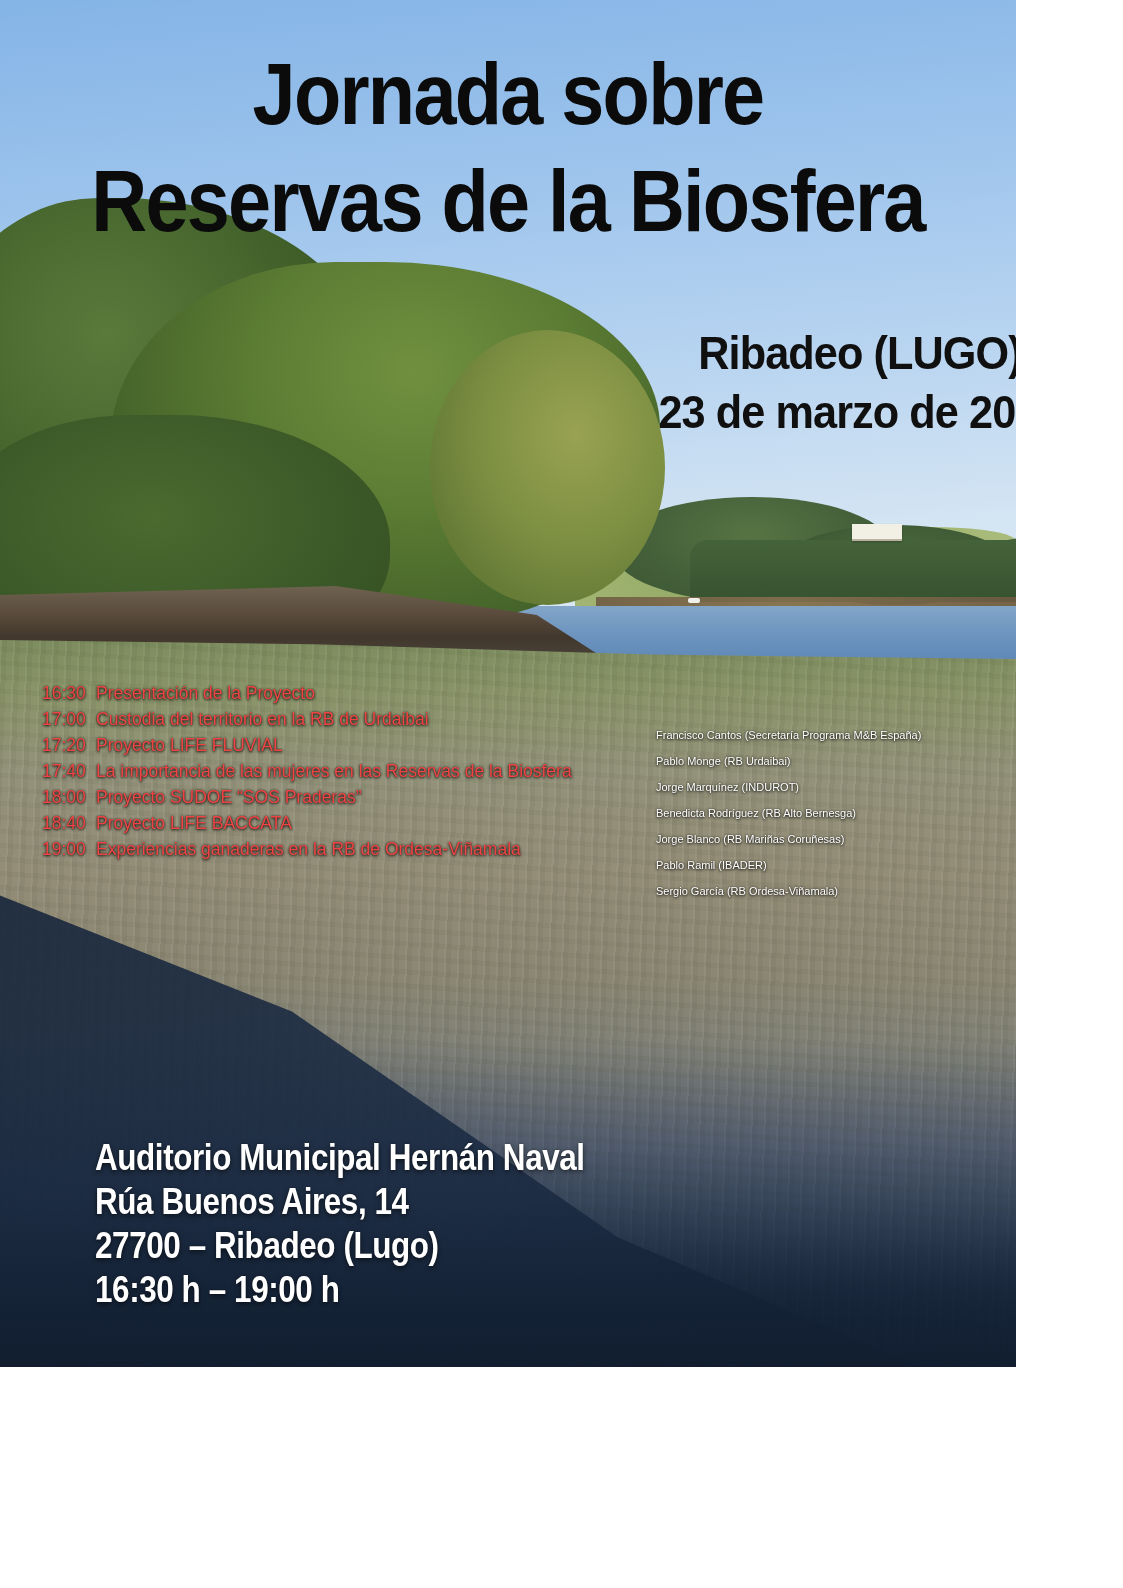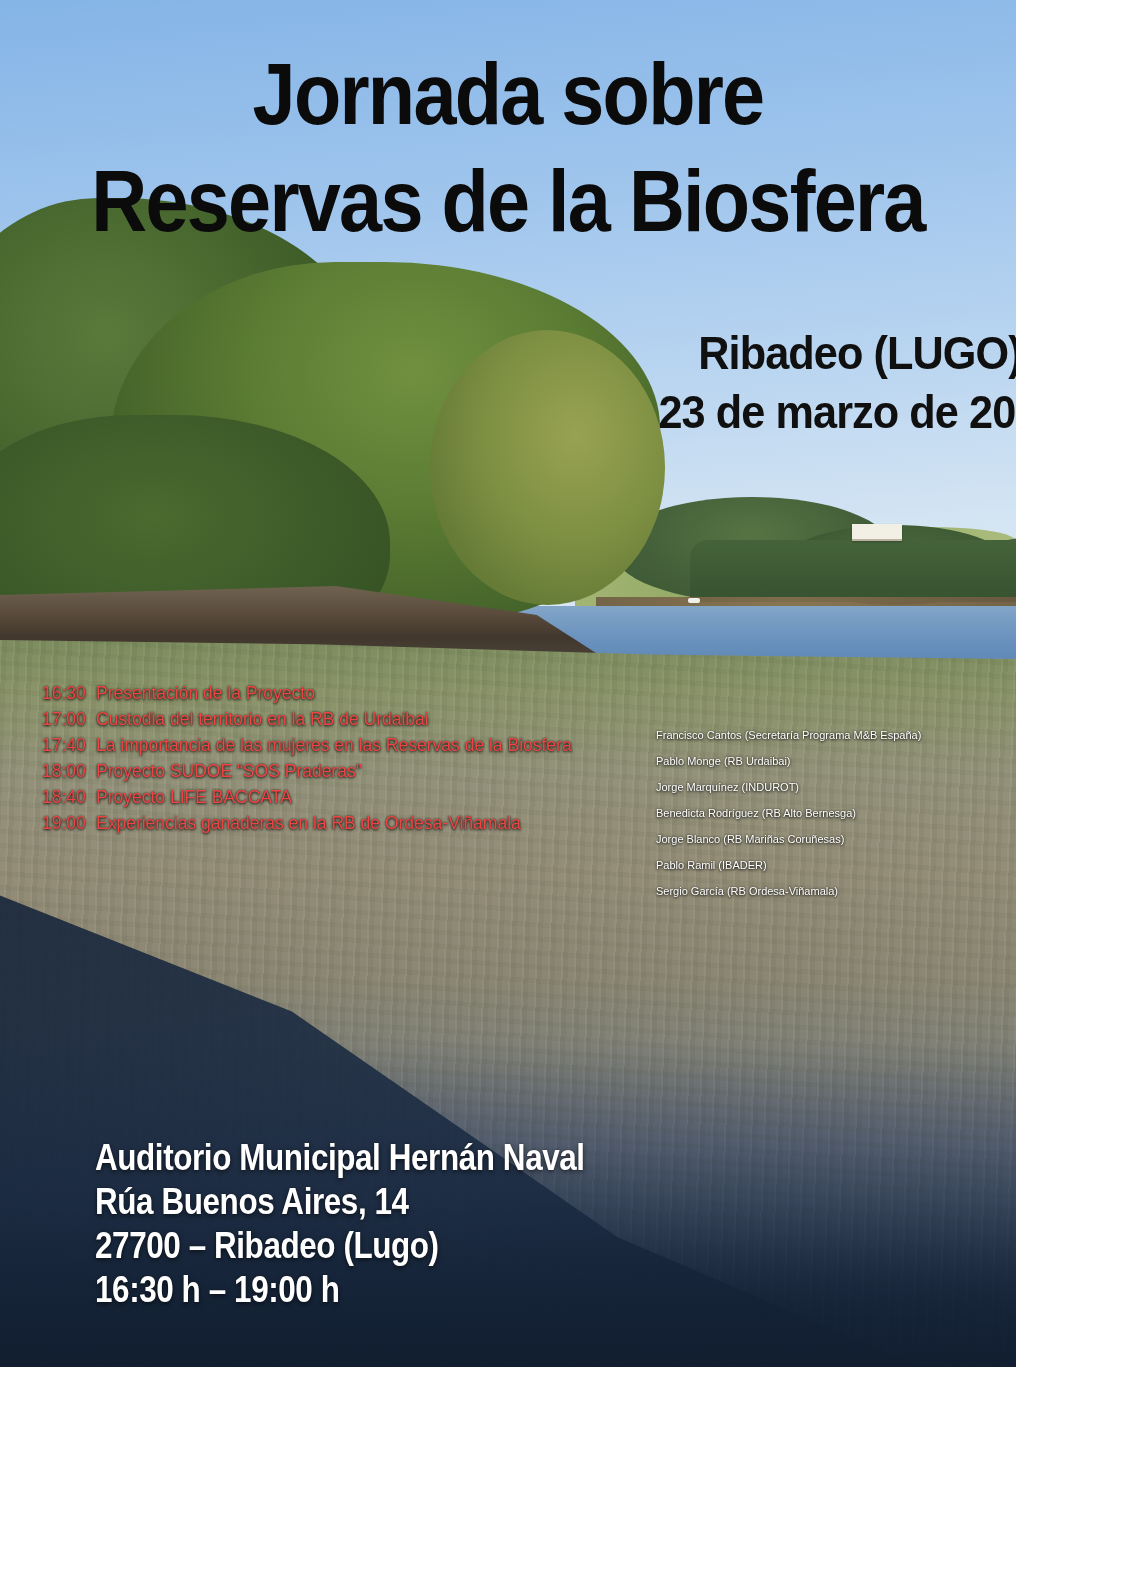--- a/index.html
+++ b/index.html
@@ -110,20 +110,24 @@
     <div class="schedule">
       <div class="srow">
           <span class="stime">16:30</span>
           <span class="stitle">Presentación de la Proyecto</span>
         </div>
       <div class="srow">
           <span class="stime">17:00</span>
           <span class="stitle">Custodia del territorio en la RB de Urdaibai</span>
         </div>
       <div class="srow">
+          <span class="stime">17:20</span>
+          <span class="stitle">Proyecto LIFE FLUVIAL</span>
+        </div>
+      <div class="srow">
           <span class="stime">17:40</span>
           <span class="stitle">La importancia de las mujeres en las Reservas de la Biosfera</span>
         </div>
       <div class="srow">
           <span class="stime">18:00</span>
           <span class="stitle">Proyecto SUDOE “SOS Praderas”</span>
         </div>
       <div class="srow">
           <span class="stime">18:40</span>
           <span class="stitle">Proyecto LIFE BACCATA</span>

